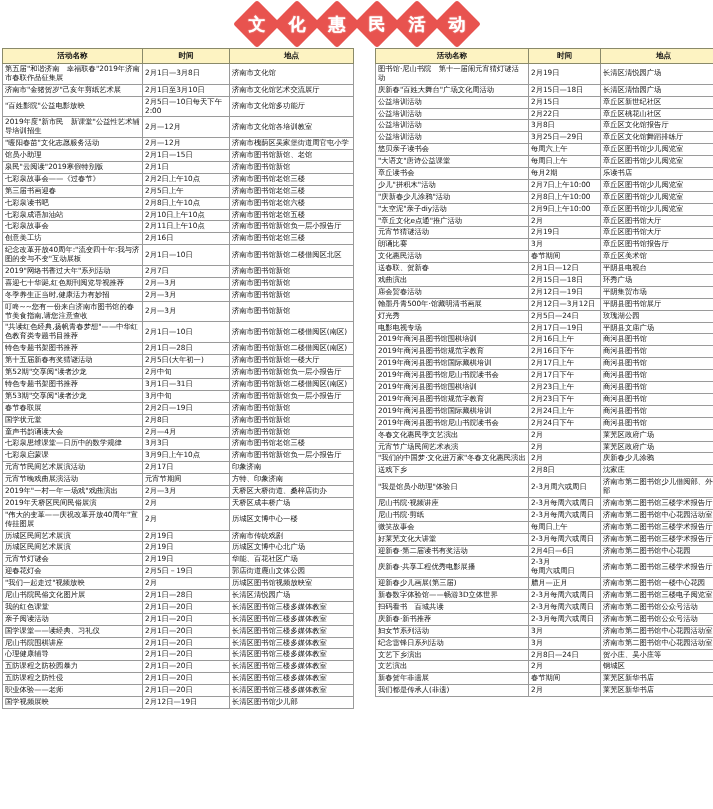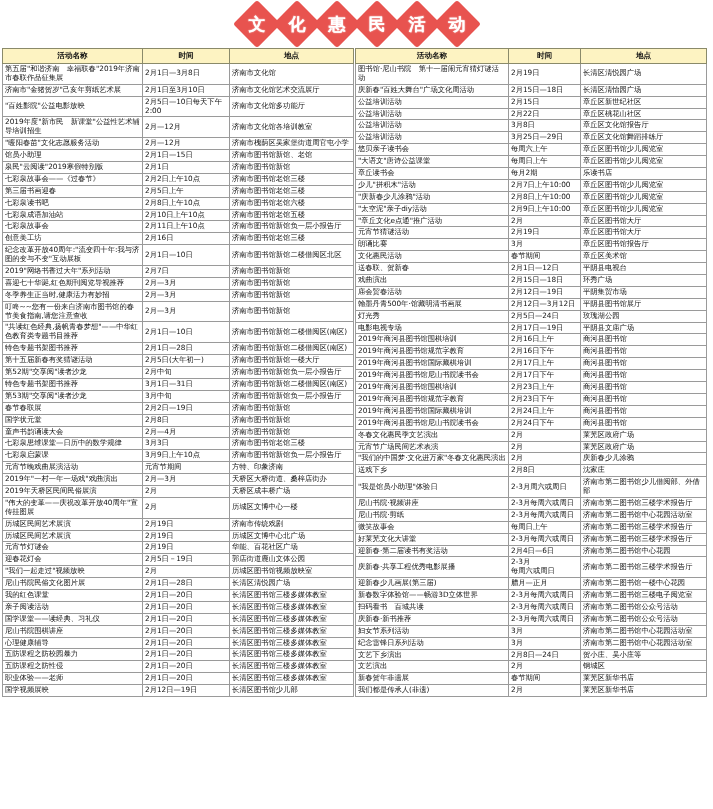--- a/index.html
+++ b/index.html
@@ -34,21 +34,21 @@
     letter-spacing:0;
     line-height:1;
     text-shadow:
       0 0 1px rgba(255,255,255,.9),
       0 0 2px rgba(255,255,255,.5);
   }
 
   
   .tables{
     display:flex;
-    gap:2px;
+    gap:22px;
     padding:0 2px;
     align-items:flex-start;
   }
   .tbl-wrap{width:351px;}
   table{
     width:100%;
     border-collapse:collapse;
     table-layout:fixed;
     border:1px solid #6b6b6b;
   }
@@ -265,20 +265,25 @@
               <td class="c-name">七彩泉思维课堂—日历中的数学规律</td>
               <td class="c-time">3月3日</td>
               <td class="c-place">济南市图书馆老馆三楼</td>
             </tr>
             <tr>
               <td class="c-name">七彩泉启蒙课</td>
               <td class="c-time">3月9日上午10点</td>
               <td class="c-place">济南市图书馆新馆负一层小报告厅</td>
             </tr>
             <tr>
+              <td class="c-name">元宵节民间艺术展演活动</td>
+              <td class="c-time">2月17日</td>
+              <td class="c-place">印象济南</td>
+            </tr>
+            <tr>
               <td class="c-name">元宵节晚戏曲展演活动</td>
               <td class="c-time">元宵节期间</td>
               <td class="c-place">方特、印象济南</td>
             </tr>
             <tr>
               <td class="c-name">2019年"一村一年一场戏"戏曲演出</td>
               <td class="c-time">2月—3月</td>
               <td class="c-place">天桥区大桥街道、桑梓店街办</td>
             </tr>
             <tr>

